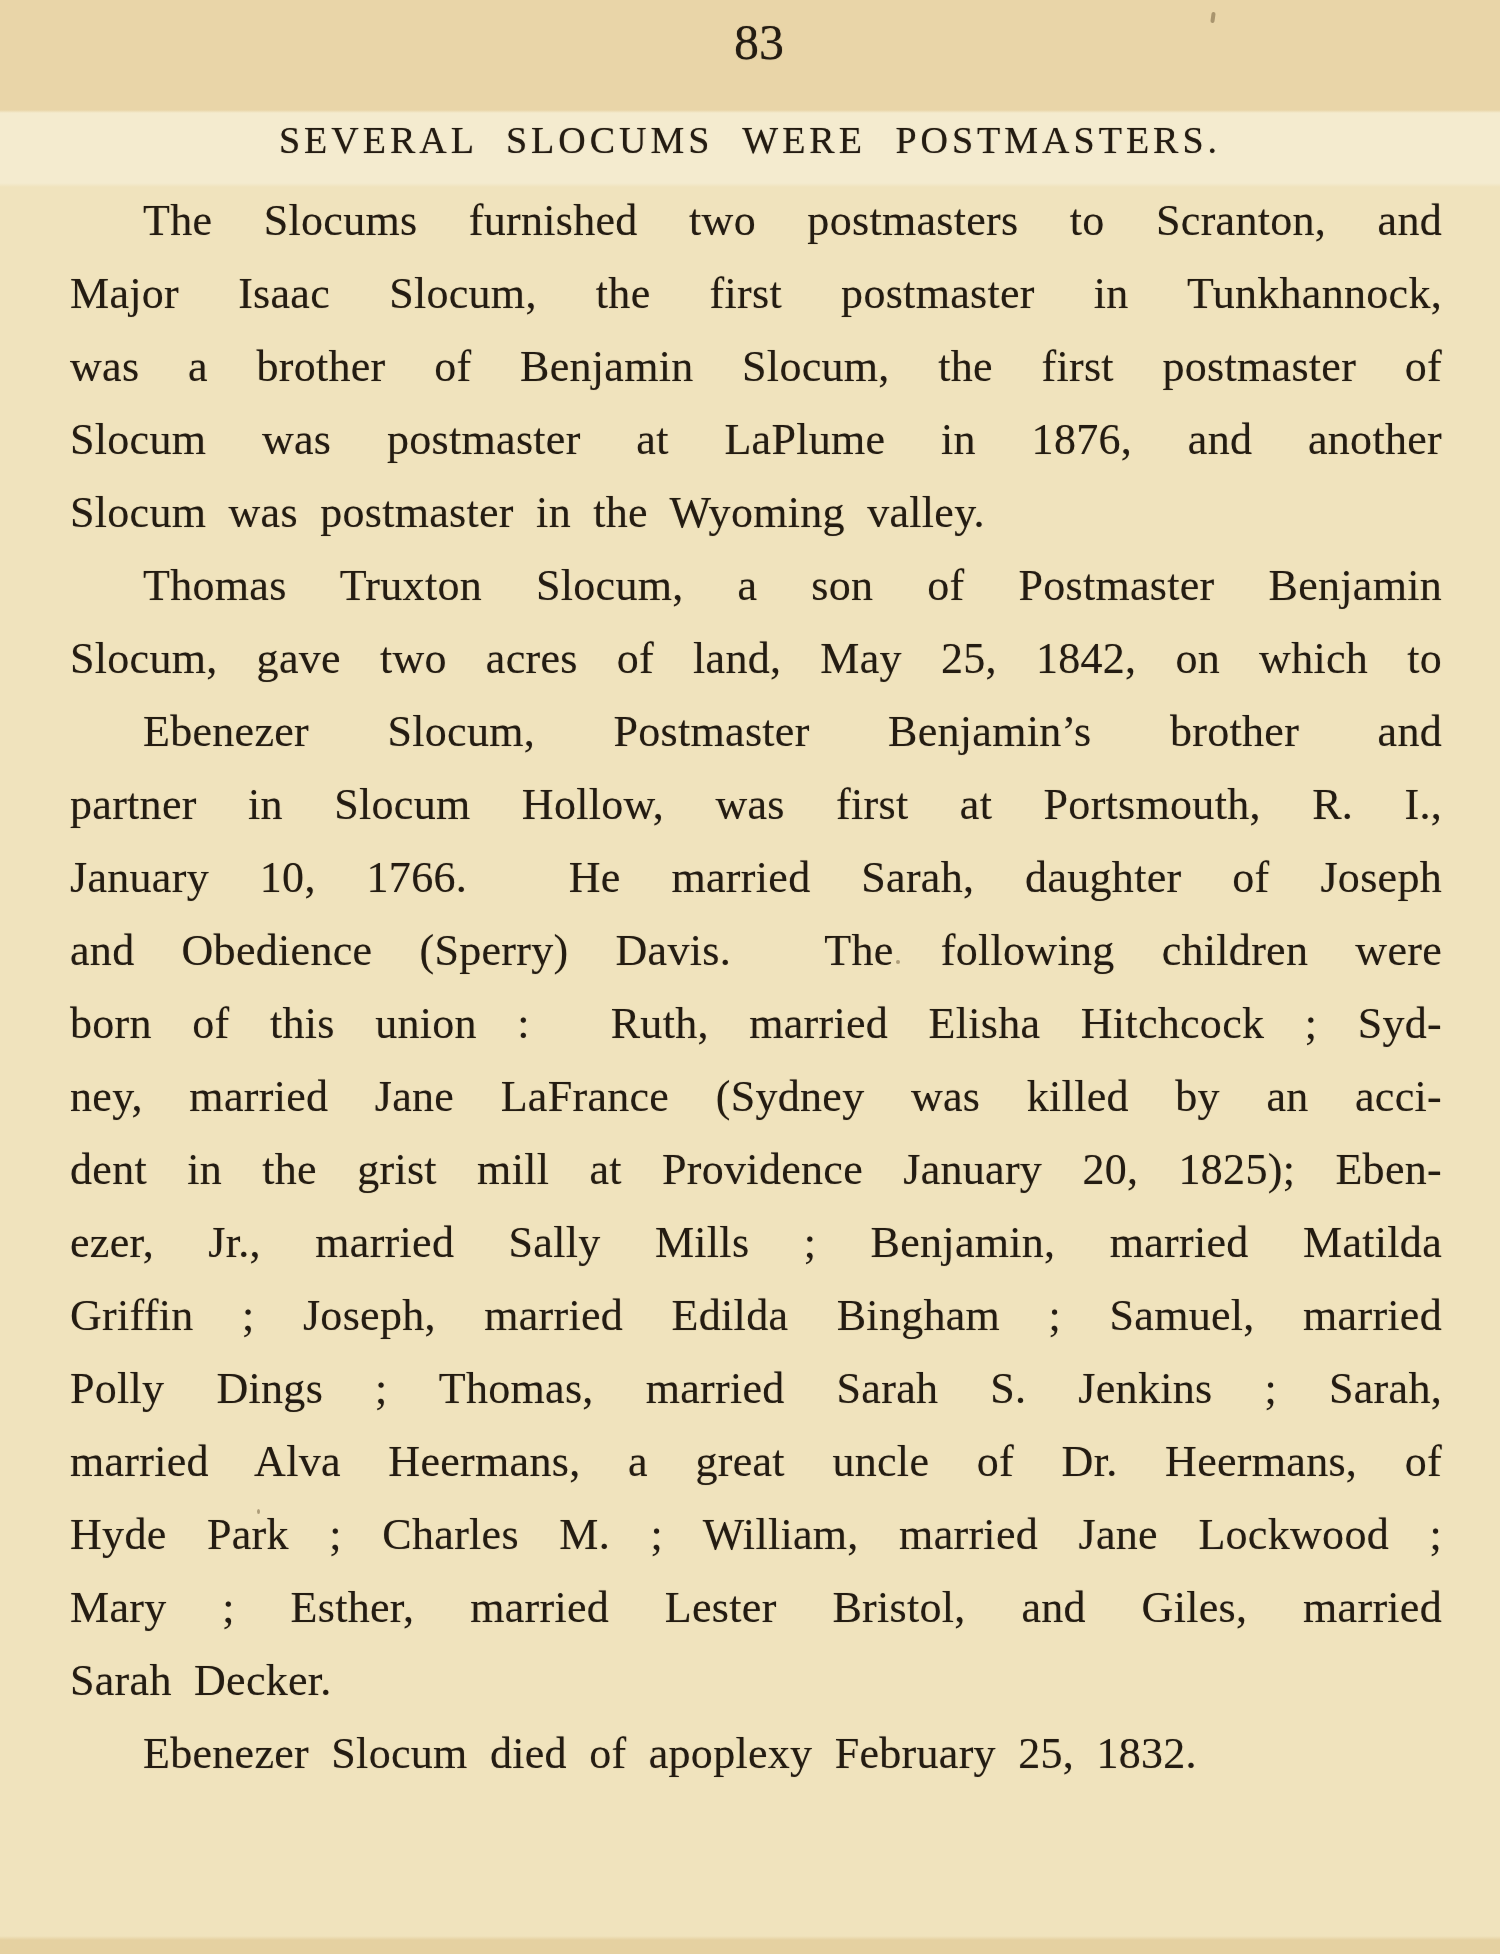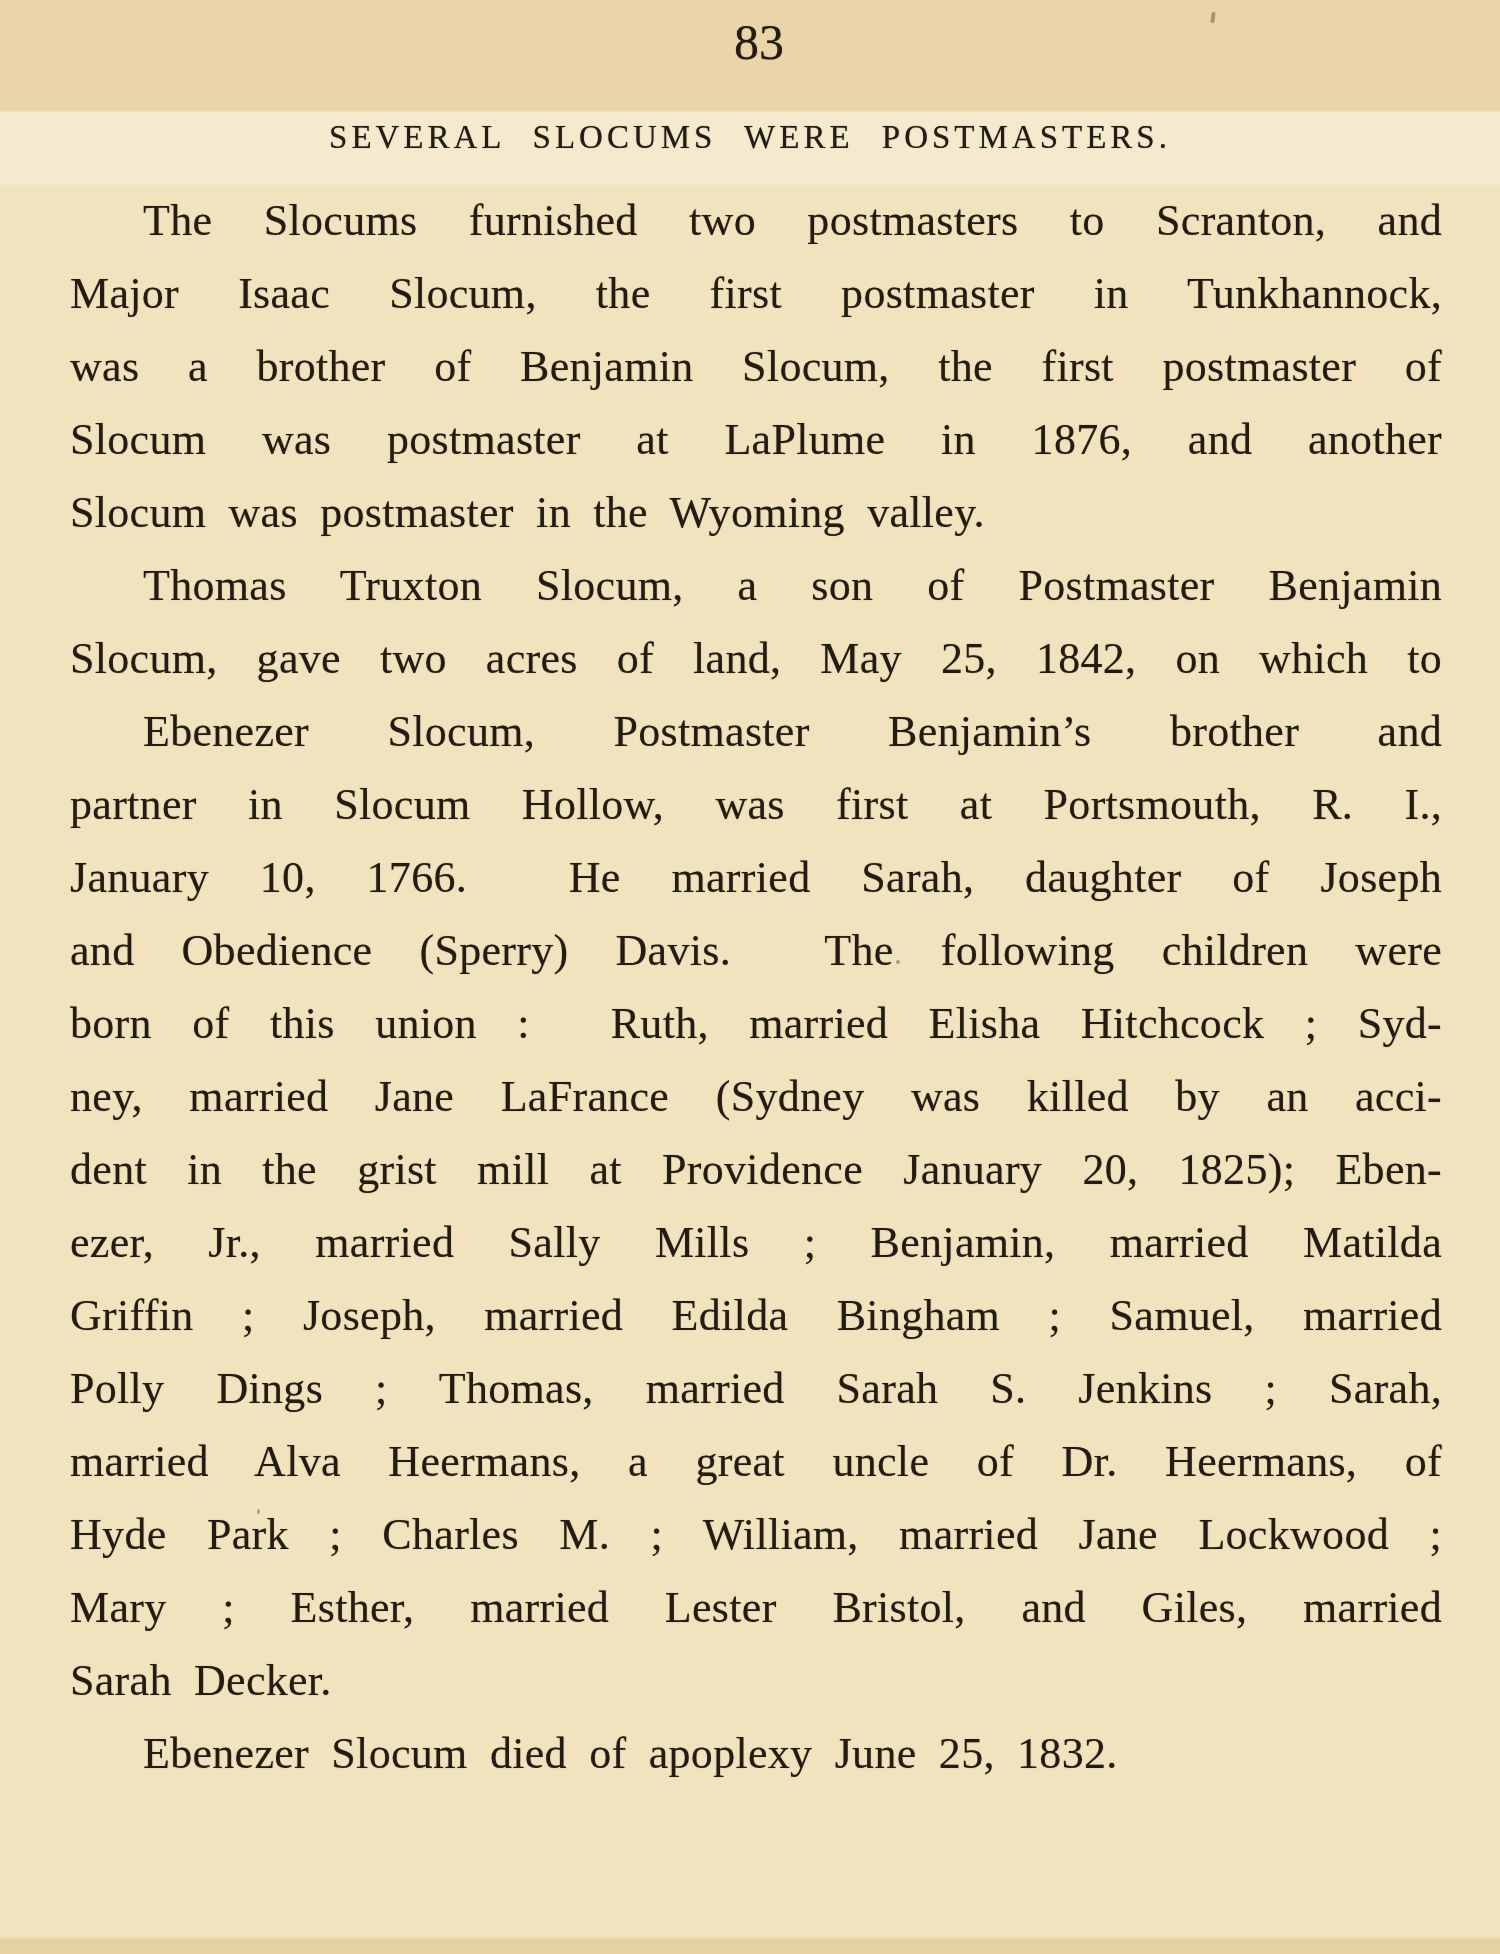--- a/index.html
+++ b/index.html
@@ -20,21 +20,21 @@
       var(--paper) 187px, var(--paper) 1936px,
       var(--paper-bottom) 1940px, var(--paper-bottom) 100%);
   }
   .page-number{
     position:absolute;top:14px;left:9px;width:100%;
     text-align:center;font-size:50px;line-height:1.15;
     text-shadow:0 0 1px rgba(36,28,18,.55);
   }
   .heading{
     position:absolute;top:119px;left:0;width:100%;
-    text-align:center;font-size:33px;line-height:1.15;
+    text-align:center;font-size:38px;line-height:1.15;
     letter-spacing:4px;word-spacing:16px;
     text-shadow:0 0 1px rgba(36,28,18,.65);
   }
   .body-block{
     position:absolute;top:184px;left:70px;width:1372px;
   }
   .para{margin:0;}
   .line{
     font-size:44px;line-height:73px;
     letter-spacing:.3px;word-spacing:2px;
@@ -78,19 +78,19 @@
       <div class="line">dent in the grist mill at Providence January 20, 1825); Eben-</div>
       <div class="line">ezer, Jr., married Sally Mills ; Benjamin, married Matilda</div>
       <div class="line">Griffin ; Joseph, married Edilda Bingham ; Samuel, married</div>
       <div class="line">Polly Dings ; Thomas, married Sarah S. Jenkins ; Sarah,</div>
       <div class="line">married Alva Heermans, a great uncle of Dr. Heermans, of</div>
       <div class="line">Hyde Park ; Charles M. ; William, married Jane Lockwood ;</div>
       <div class="line">Mary ; Esther, married Lester Bristol, and Giles, married</div>
       <div class="line last">Sarah Decker.</div>
     </div>
     <div class="para">
-      <div class="line first last">Ebenezer Slocum died of apoplexy June 25, 1832.</div>
+      <div class="line first last">Ebenezer Slocum died of apoplexy February 25, 1832.</div>
     </div>
   </div>
 
 <div class="speck s1"></div>
 <div class="speck s2"></div>
 <div class="speck s3"></div>
 
 </body></html>

